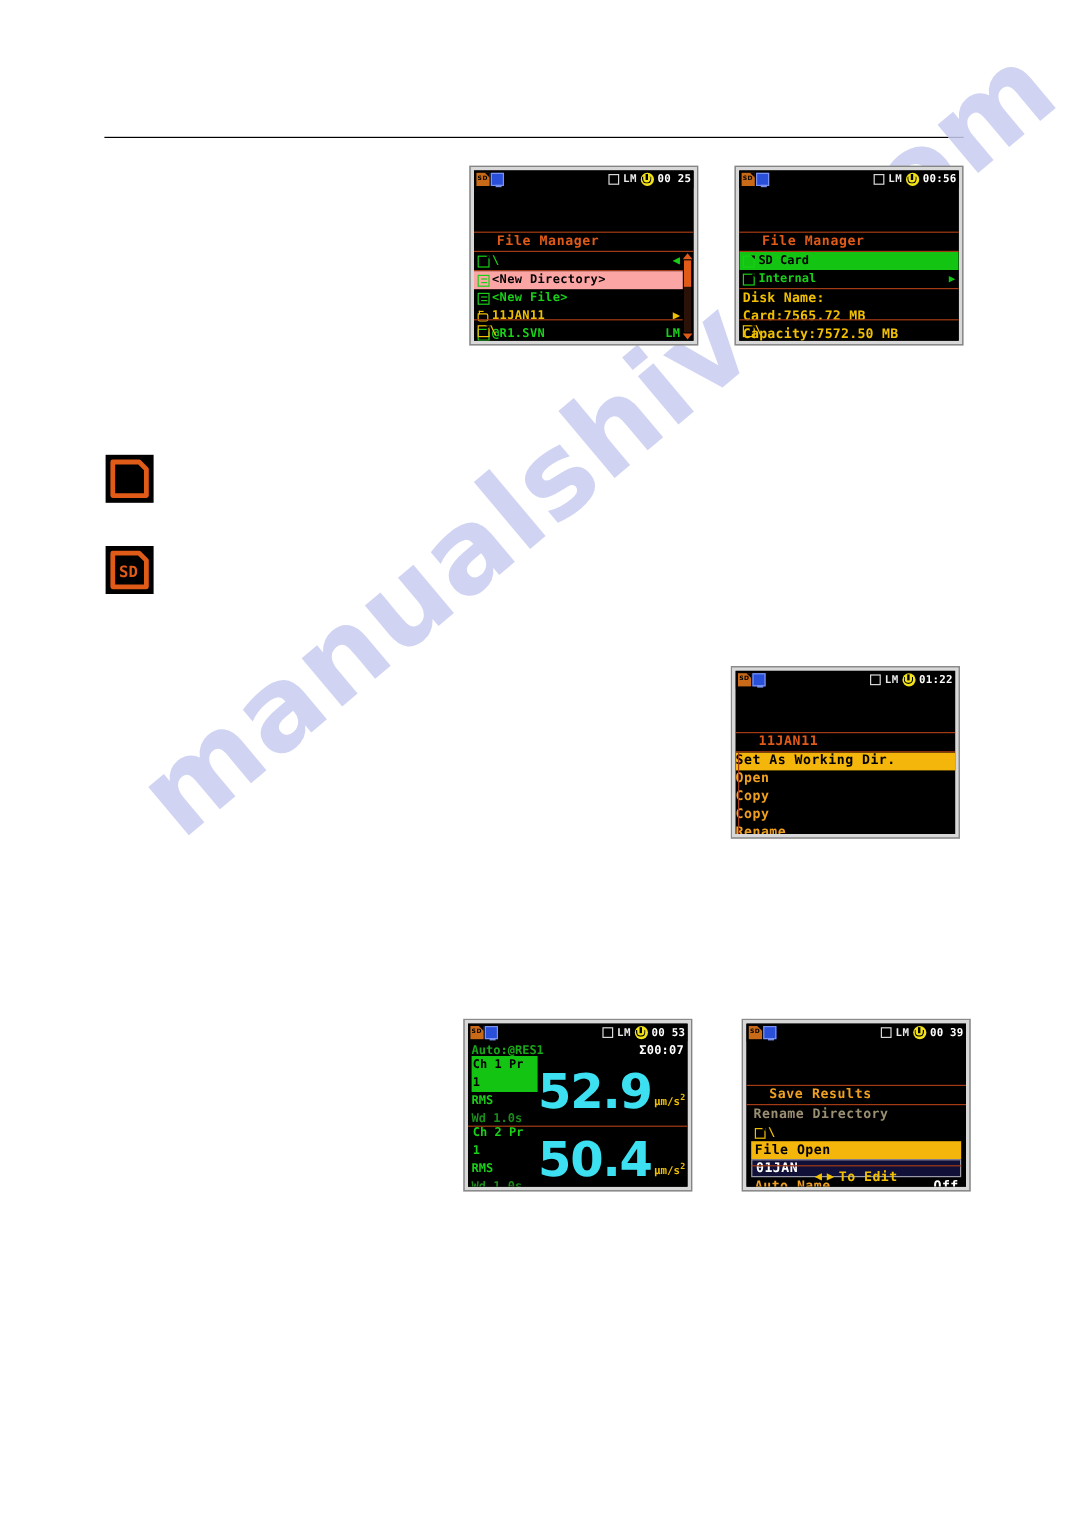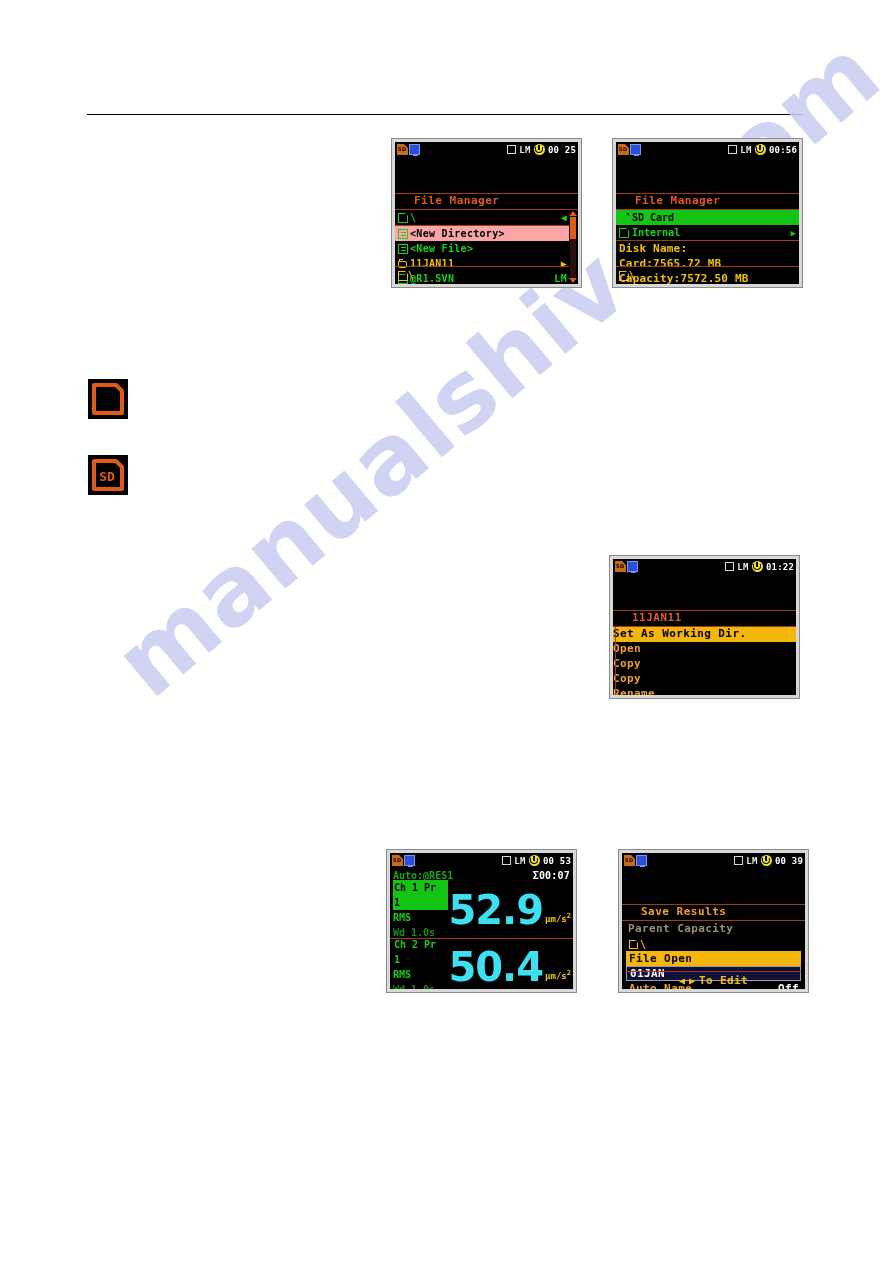--- a/index.html
+++ b/index.html
@@ -735,21 +735,21 @@
         <span class="ic-square"></span>
         <span class="sb-lm">LM</span>
         <span class="ic-batt"></span>
         <span class="sb-clock">00 39</span>
       </div>
     </div>
 
     <div class="titlebar amber">Save Results</div>
 
     <div class="scrbody">
-      <div class="sr-label">Parent Capacity</div>
+      <div class="sr-label">Rename Directory</div>
       <div class="sr-path">
         <span class="ic-li sdy tiny"></span>
         <span class="lbl" style="margin-left:2px">\</span>
       </div>
 
       <div class="sr-bar hi">
         <span>File Open</span>
       </div>
       <div class="sr-bar edit">
         <span>01JAN</span>

